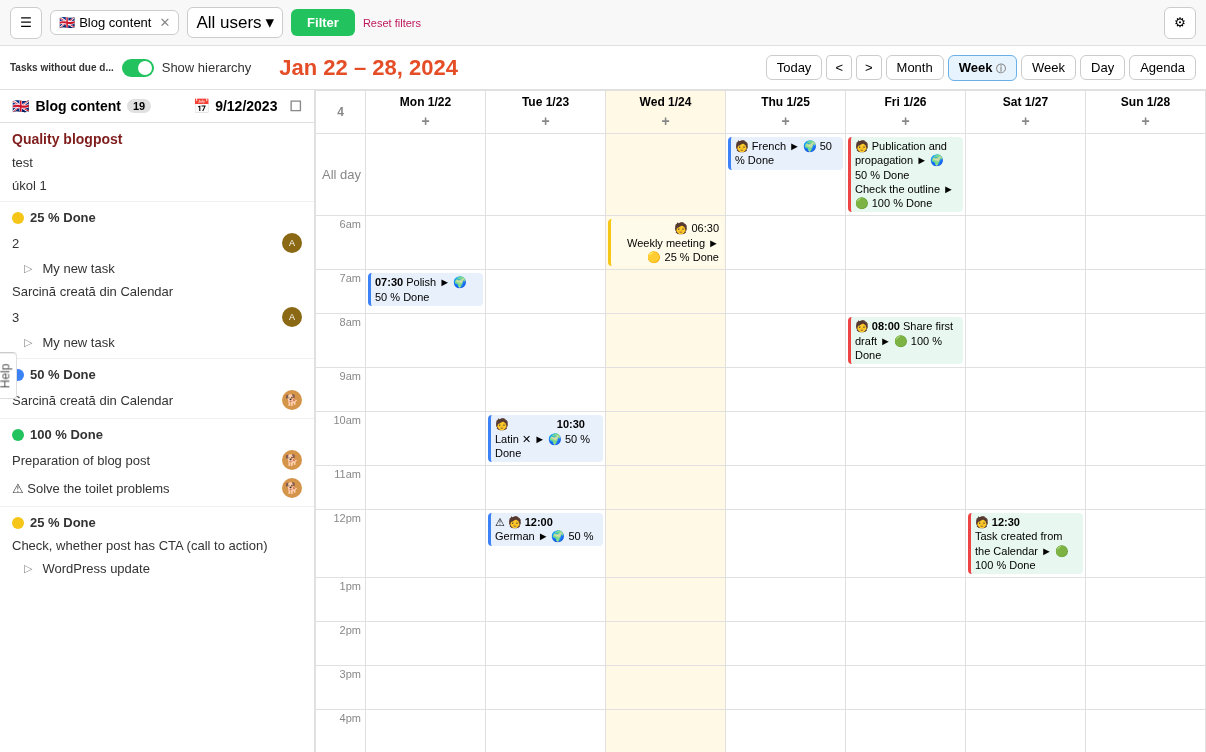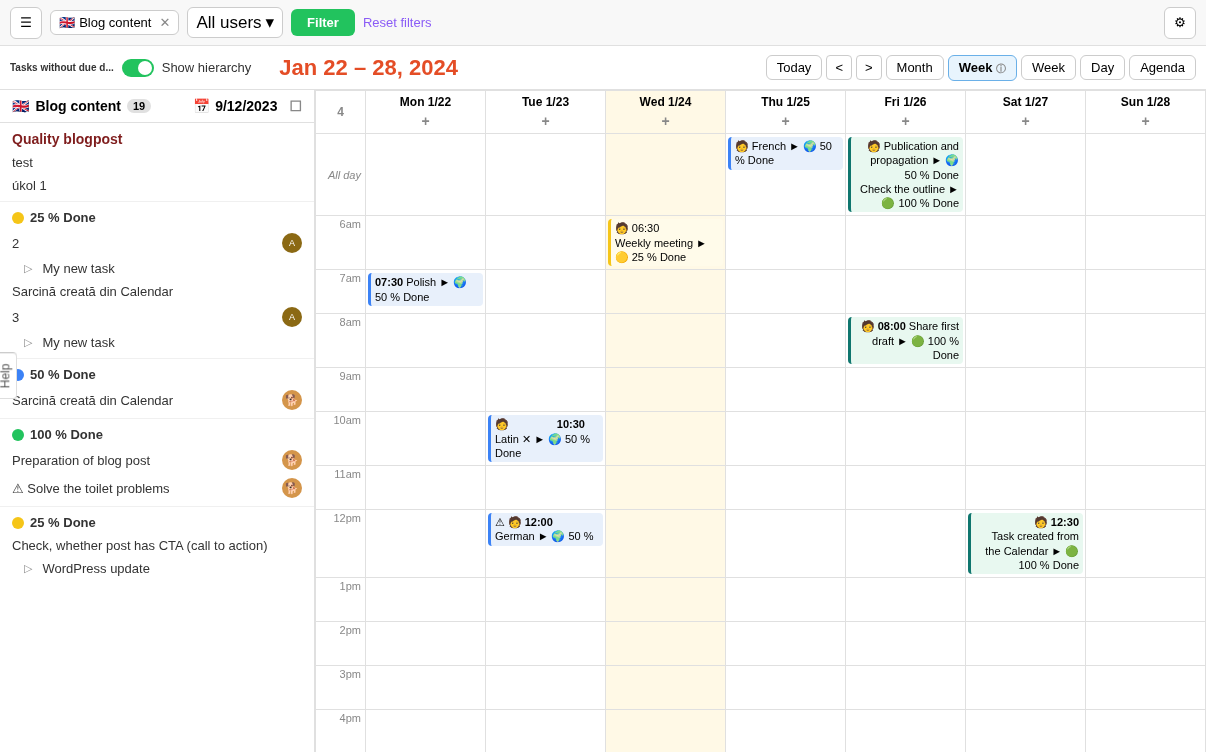--- a/index.html
+++ b/index.html
@@ -25,21 +25,21 @@
     .filter-tag-close { cursor: pointer; color: #888; margin-left: 4px; }
     .filter-dropdown {
       border: 1px solid #ccc; border-radius: 6px;
       background: #fff; padding: 4px 8px; font-size: 17px;
       display: flex; align-items: center; gap: 4px; cursor: pointer;
     }
     .filter-btn {
       background: #22c35e; color: #fff; border: none; border-radius: 6px;
       padding: 6px 16px; font-size: 13px; font-weight: 600; cursor: pointer;
     }
-    .reset-link { color: #8b5cf6; text-decoration: none; font-size: 13px; cursor: pointer; text-align: center; }
+    .reset-link { color: #be185d; text-decoration: none; font-size: 11px; cursor: pointer; text-align: center; }
     .toolbar-spacer { flex: 1; }
     .settings-btn {
       width: 32px; height: 32px; border: 1px solid #ccc; border-radius: 6px;
       background: #fff; cursor: pointer; display: flex; align-items: center; justify-content: center;
     }
 
     
     .calendar-nav {
       display: flex; align-items: center; gap: 8px;
       padding: 6px 10px;
@@ -103,21 +103,21 @@
     .cal-table td {
       border: 1px solid #e0e0e0; padding: 2px 4px; vertical-align: top;
       font-size: 11px; height: 44px; min-width: 60px;
     }
     .time-col { width: 50px; text-align: right; color: #888; font-size: 11px; padding-right: 6px; background: #fff; }
     .today-col { background: #fff9e6; }
     .event-block {
       border-radius: 4px; padding: 2px 4px; margin: 1px 0;
       font-size: 11px; line-height: 1.3; cursor: pointer;
     }
-    .event-green { background: #e8f8f0; border-left: 3px solid #0f766e; text-align: right; }
+    .event-green { background: #e8f8f0; border-left: 3px solid #ef4444; }
     .event-blue { background: #e8f0fb; border-left: 3px solid #3b82f6; }
     .event-yellow { background: #fffbea; border-left: 3px solid #f5c518; }
     .plus-btn { color: #888; cursor: pointer; float: right; font-size: 14px; }
     .th-inner { display: flex; align-items: center; justify-content: center; gap: 4px; flex-direction: column; }
     th.col-today { background: #fff9e6; }
   </style>
 </head>
 <body>
 
 <div class="toolbar">
@@ -318,21 +318,21 @@
             <div class="th-inner">
                 <span>Sun 1/28</span>
                 <span class="plus-btn">+</span>
               </div>
           </th>
         </tr>
       </thead>
       <tbody>
 
         <tr>
-          <td class="time-col" style="font-size:11px;color:#888;vertical-align:middle;font-style:italic;">All day</td>
+          <td class="time-col" style="font-size:13px;color:#888;vertical-align:middle;">All day</td>
           <td></td>
           <td></td>
           <td class="today-col"></td>
           <td style="vertical-align:top;padding:2px;">
             <div class="event-block event-blue">
               <span style="font-size:11px;">🧑</span>
               <span> French ► 🌍 50 % Done</span>
             </div>
           </td>
           <td style="vertical-align:top;padding:2px;">
@@ -343,21 +343,21 @@
             </div>
           </td>
           <td></td>
           <td></td>
         </tr>
 
         <tr>
           <td class="time-col">6am</td>
           <td></td>
           <td></td>
-          <td class="today-col" style="vertical-align:top;padding:2px;">
+          <td class="today-col" style="vertical-align:top;padding:2px;text-align:right;">
             <div class="event-block event-yellow">
               <span style="font-size:11px;">🧑</span>
               <span> 06:30</span>
               <div>Weekly meeting ► 🟡 25 % Done</div>
             </div>
           </td>
           <td></td>
           <td></td>
           <td></td>
           <td></td>

